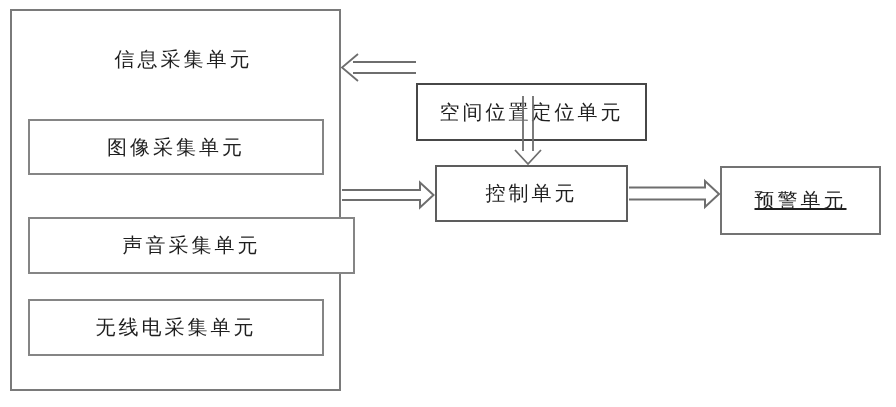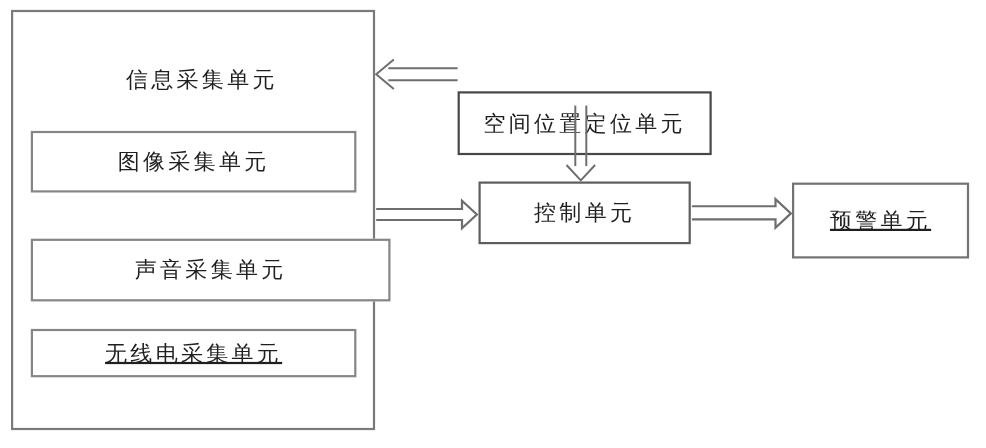--- a/index.html
+++ b/index.html
@@ -32,29 +32,29 @@
   }
   
   #info-unit-box {
     left: 10px; top: 9px; width: 331px; height: 382px;
     border: 2px solid #7a7a7a;
     background: transparent;
   }
   #info-unit-label {
     position: absolute;
     left: 10px; top: 46px; width: 347px; height: 40px;
-    display: flex; align-items: flex-end; justify-content: center;
+    display: flex; align-items: flex-start; justify-content: center;
   }
   
   .sub-box {
     border: 2px solid #858585;
   }
   #image-unit-box { left: 28px; top: 119px; width: 296px; height: 56px; text-align: right; }
   #sound-unit-box { left: 28px; top: 217px; width: 327px; height: 57px; }
-  #radio-unit-box { left: 28px; top: 299px; width: 296px; height: 44px; text-decoration: underline; }
+  #radio-unit-box { left: 28px; top: 299px; width: 296px; height: 57px; }
   
   #position-unit-box {
     left: 416px; top: 38px; width: 231px; height: 58px;
     border: 2px solid #474747;
     margin-top: 45px;
   }
   #control-unit-box {
     left: 435px; top: 165px; width: 193px; height: 57px;
     border: 2px solid #5d5d5d;
   }

